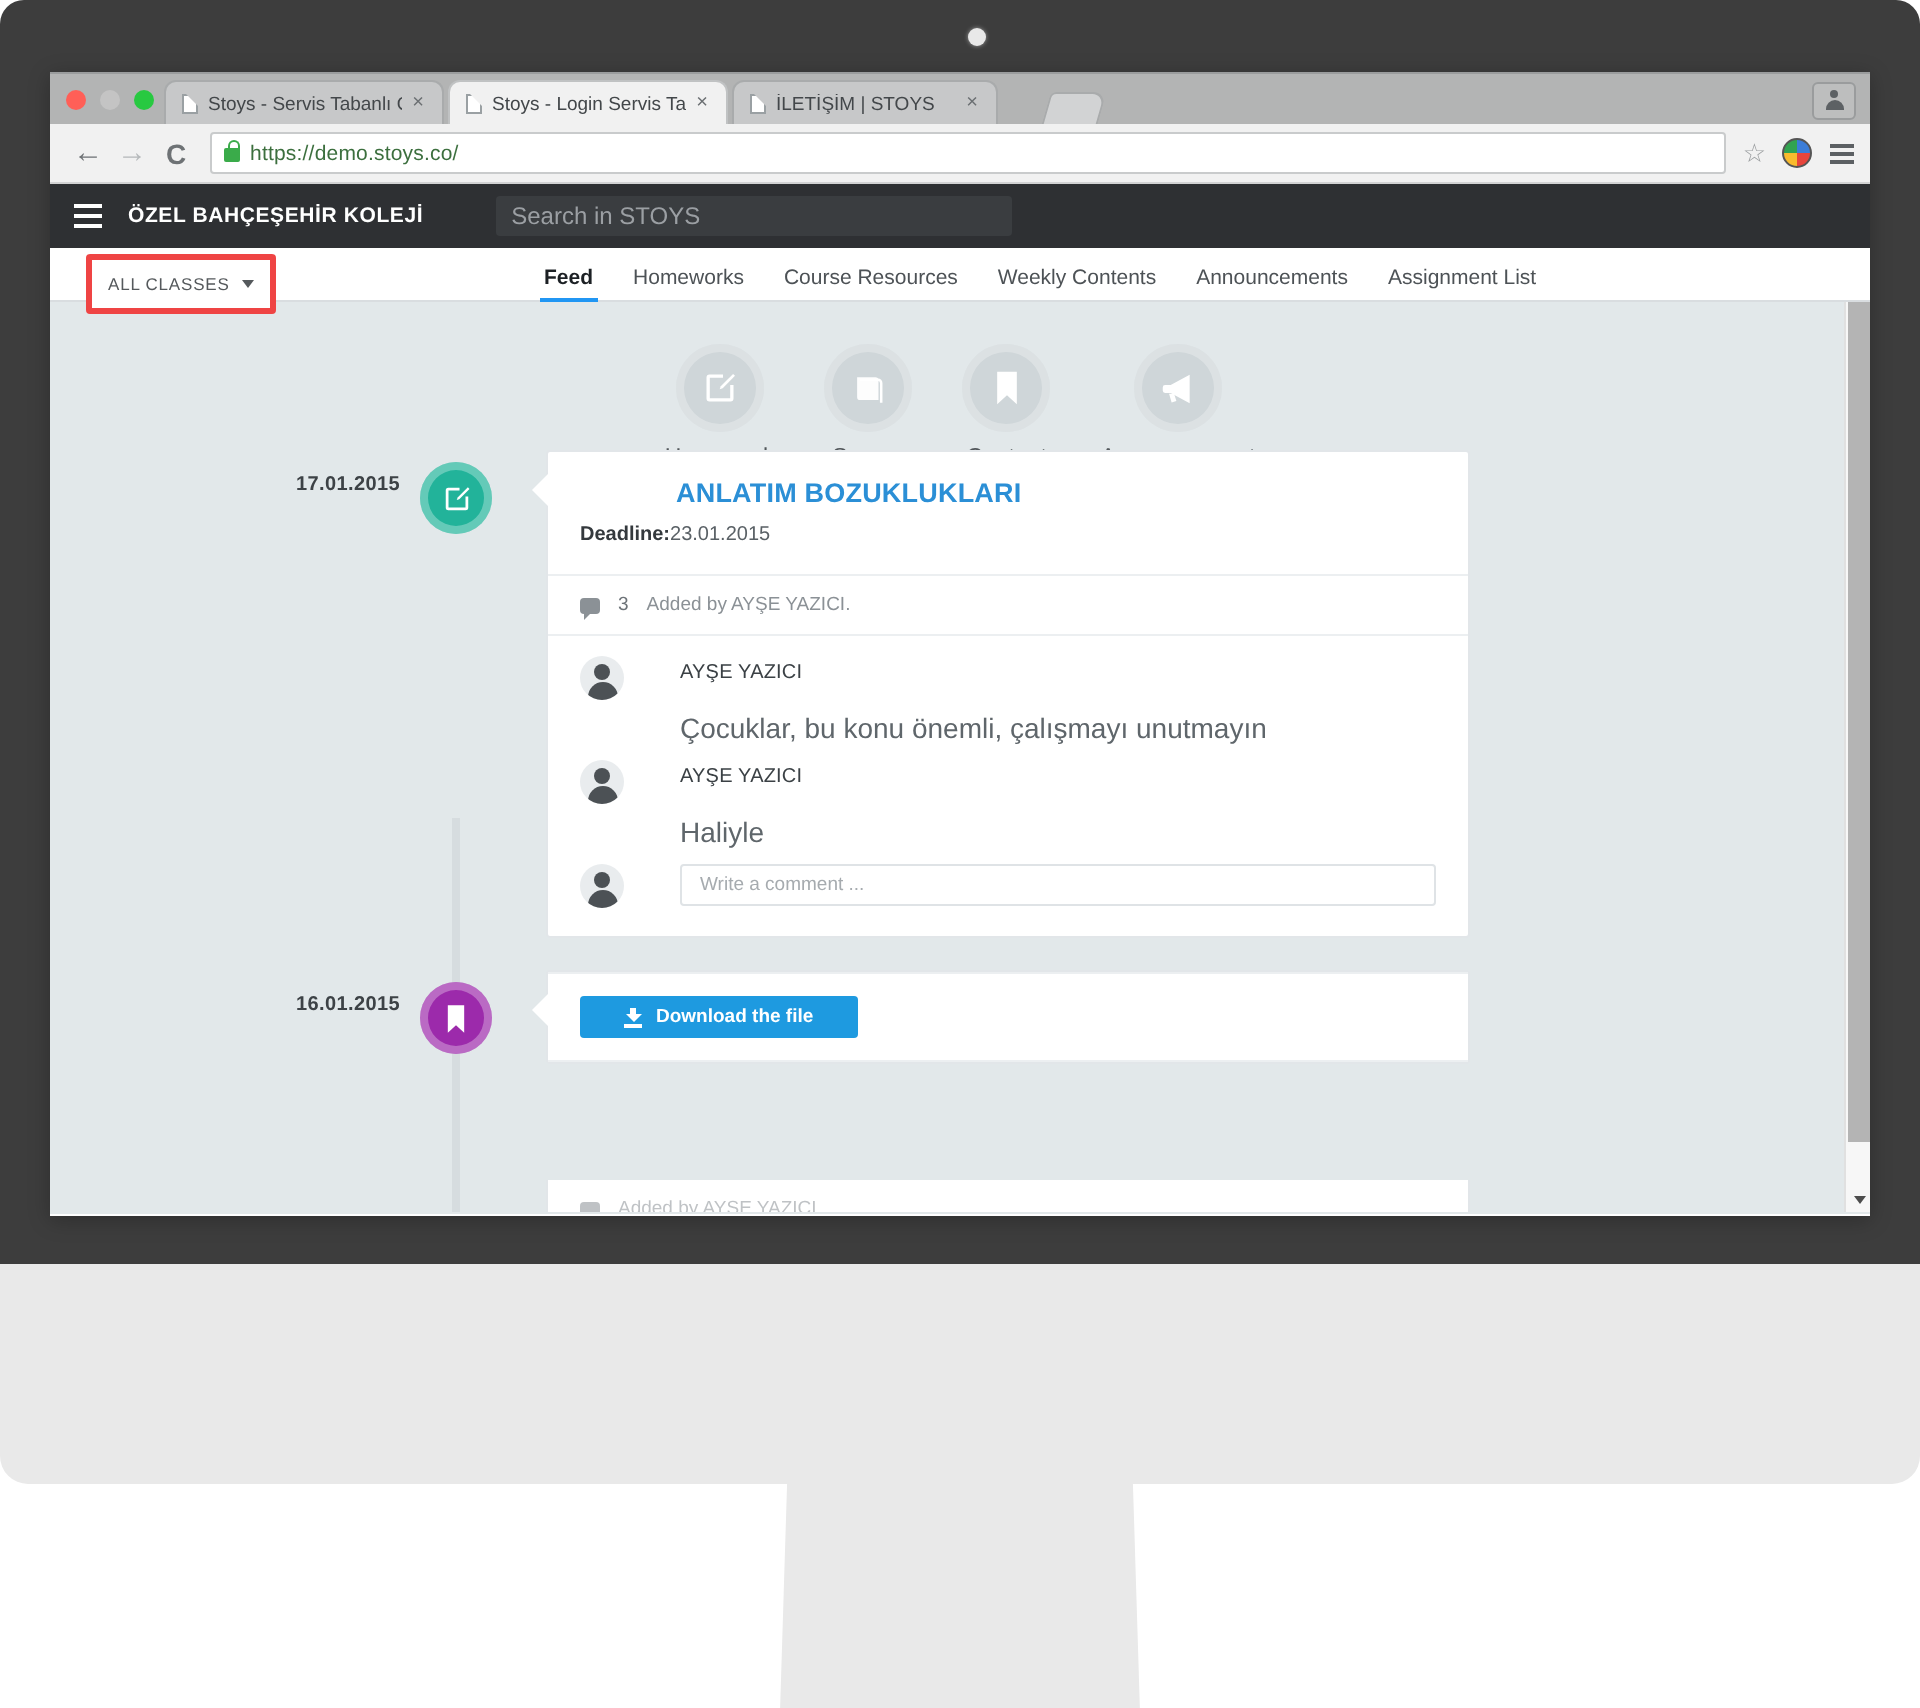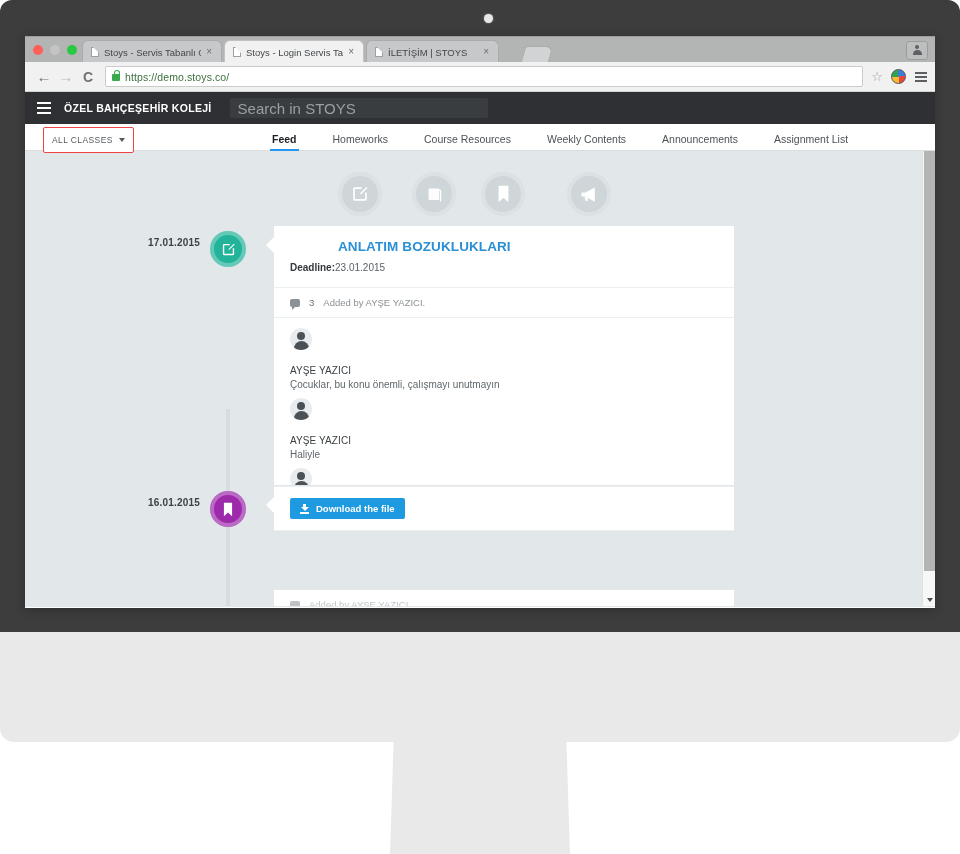--- a/index.html
+++ b/index.html
@@ -177,23 +177,23 @@
     display: flex; align-items: center; padding: 0 0 0 12px;
     position: relative;
   }
   .hamb { display:flex; flex-direction: column; gap: 3px; cursor: pointer; }
   .hamb i { display:block; width: 14px; height: 2px; background: #ffffff; }
   .brand {
     color: #ffffff; font-size: 10.5px; font-weight: 700;
     letter-spacing: .3px; margin-left: 13px; white-space: nowrap;
   }
   .searchbox {
-    margin-left: 18px; width: 258px; height: 20px;
+    margin-left: 36px; width: 258px; height: 20px;
     background: #3a3d40; border: none; border-radius: 2px;
-    color: #9b9fa3; font-size: 15px; padding: 0 8px;
+    color: #9b9fa3; font-size: 12px; padding: 0 8px;
     font-family: "Liberation Sans", sans-serif;
   }
   .searchbox::placeholder { color: #9b9fa3; }
   .appbar-right {
     position: absolute; right: 10px; top: 0; height: 32px;
     display: flex; align-items: center; gap: 10px;
   }
   .mail-ico {
     width: 14px; height: 10px; border: 1.4px solid #d3d6d8; border-radius: 1px;
     position: relative;
@@ -225,34 +225,34 @@
   }
 
   
   .navrow {
     height: 27px; background: #ffffff;
     border-bottom: 1px solid #d9dde0;
     display: flex; align-items: stretch; position: relative;
   }
   .classes-btn {
     margin: 3px 0 0 18px; height: 18px; padding: 12px 8px;
-    background: #ffffff; border: 1px solid #ef4444; border-radius: 2px;
+    background: #ffffff; border: 3px solid #ef4444; border-radius: 2px;
     display: flex; align-items: center; gap: 6px;
     font-size: 8.5px; color: #55595c; letter-spacing: .4px;
     align-self: flex-start;
     text-align: right;
   }
   .caret-dn {
     width: 0; height: 0;
     border-left: 3.5px solid transparent; border-right: 3.5px solid transparent;
     border-top: 4px solid #55595c;
   }
   .navtabs {
     position: absolute; left: 237px; bottom: 0;
-    display: flex; gap: 16px; align-items: flex-end;
+    display: flex; gap: 0; align-items: flex-end;
   }
   .navtab {
     font-size: 10.5px; color: #4d5256; padding: 0 10px 6px 10px;
     white-space: nowrap; line-height: 1;
   }
   .navtab.active { color: #1c2024; font-weight: 700; position: relative; }
   .navtab.active:after {
     content:""; position:absolute; left: 8px; right: 8px; bottom: -1px;
     height: 2.5px; background: #2196f3;
   }
@@ -328,49 +328,49 @@
     position: relative; flex: none;
   }
   .bubble-ico:after {
     content:""; position:absolute; left: 2px; bottom: -3px;
     border-width: 3px 3px 0 0; border-style: solid;
     border-color: #8b9196 transparent transparent transparent;
   }
   .meta-count { color: #6d7378; font-weight: 400; }
 
   .comments { padding: 4px 16px 12px 16px; }
-  .comment { display: flex; gap: 10px; align-items: flex-start; padding: 4px 0 2px 0; flex-direction: column; }
+  .comment { display: flex; gap: 28px; align-items: flex-start; padding: 4px 0 2px 0; }
   .avatar-sm {
     width: 22px; height: 22px; border-radius: 50%; background: #e9ecee;
     position: relative; overflow: hidden; flex: none; margin-top: 2px;
   }
   .avatar-sm:before {
     content:""; position:absolute; left: 7px; top: 4px;
     width: 8px; height: 8px; border-radius: 50%; background: #4c5155;
   }
   .avatar-sm:after {
     content:""; position:absolute; left: 3.5px; top: 13px;
     width: 15px; height: 11px; border-radius: 8px 8px 0 0; background: #4c5155;
   }
   .cmt-name { font-size: 10px; color: #3b4145; letter-spacing: .1px; }
-  .cmt-text { font-size: 10px; color: #5f666b; margin-top: 1px; }
+  .cmt-text { font-size: 14px; color: #5f666b; margin-top: 12px; }
   .cmt-input {
     flex: 1; height: 21px; border: 1px solid #dfe3e6; border-radius: 2px;
     background: #fff; font-size: 9.5px; color: #a6abaf;
     padding: 0 9px; margin-top: 2px;
     font-family: "Liberation Sans", sans-serif;
   }
   .cmt-input::placeholder { color: #a6abaf; }
 
   .dl-row { padding: 11px 16px; }
   .dl-btn {
     display: inline-flex; align-items: center; gap: 7px;
     background: #1e9ae0; color: #fff;
     font-size: 9.5px; font-weight: 700;
-    padding: 5px 10px; border: none; border-radius: 2px;
+    padding: 5px 22px; border: none; border-radius: 2px;
     font-family: "Liberation Sans", sans-serif;
   }
   .dl-ico { width: 9px; height: 10px; position: relative; flex: none; }
   .dl-ico:before {
     content:""; position:absolute; left: 3px; top: 0; width: 3px; height: 4px;
     background: #fff;
   }
   .dl-ico:after {
     content:""; position:absolute; left: 0.5px; top: 3px;
     border-width: 4px 4px 0 4px; border-style: solid;

